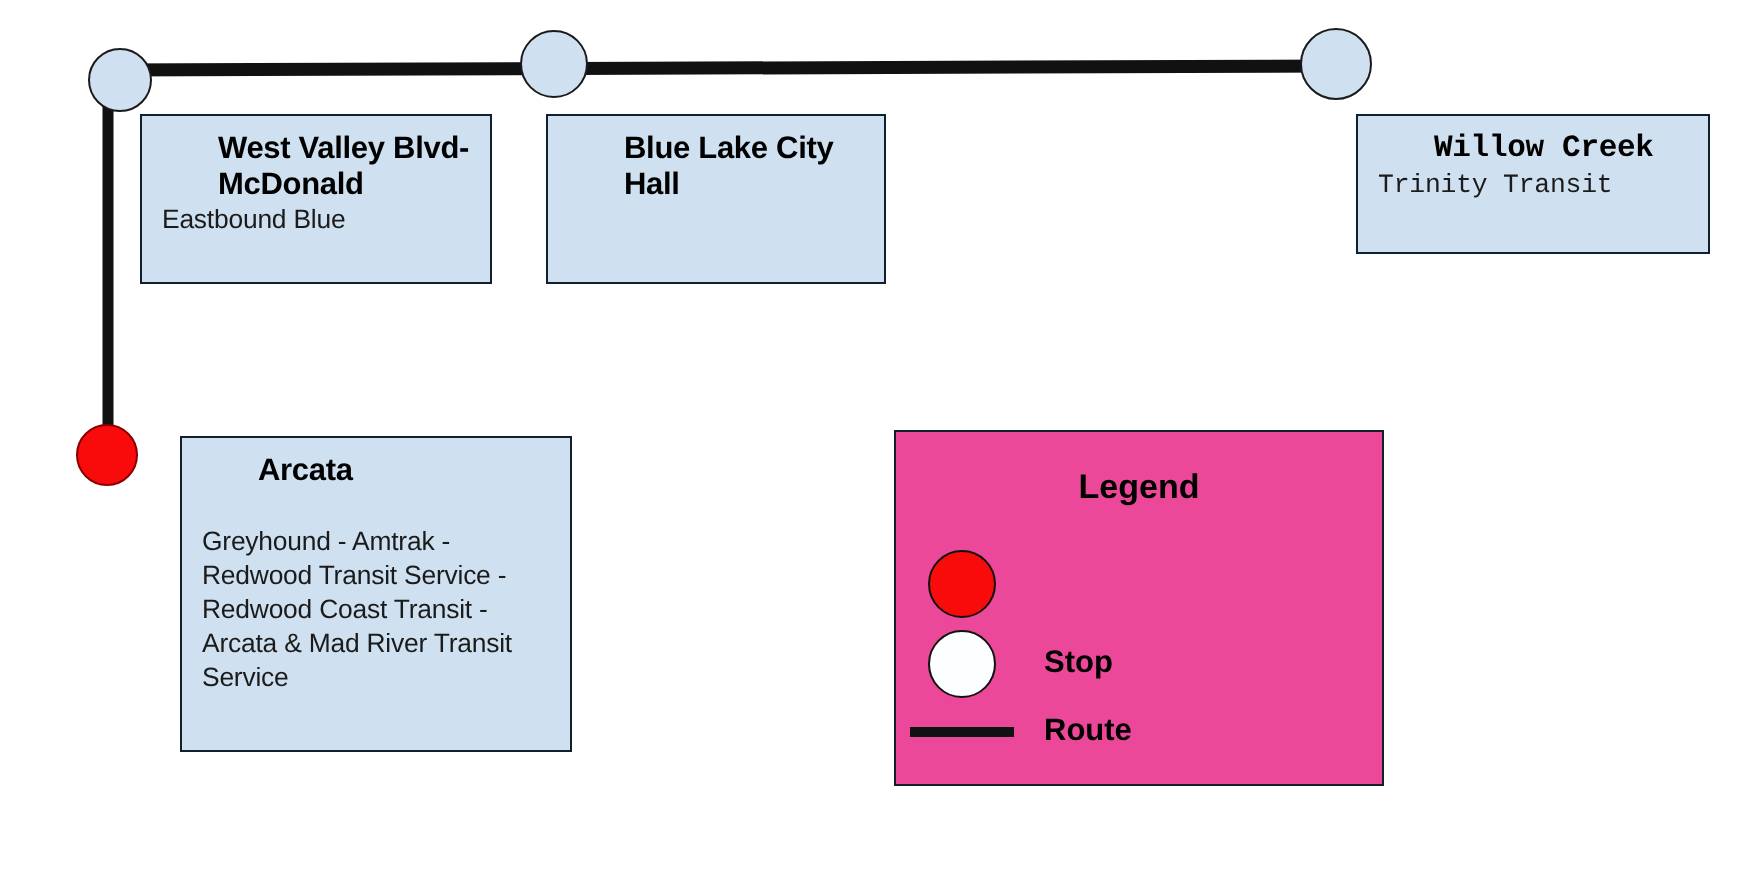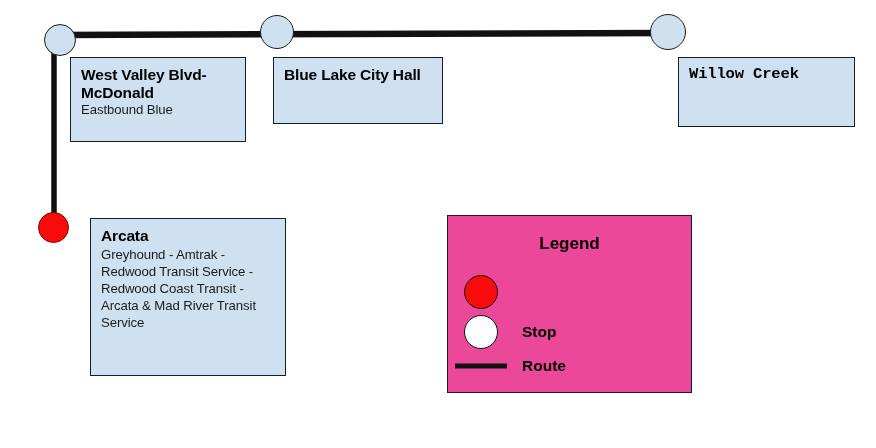--- a/index.html
+++ b/index.html
@@ -47,33 +47,34 @@
     background: #cfe0f0;
     border: 1.5px solid #11202e;
     padding: 8px 10px 6px 10px;
   }
   .box-title {
     font-weight: bold;
     font-size: 15.5px;
     color: #000000;
     line-height: 1.13;
     letter-spacing: -0.15px;
+    margin-left: 28px;
   }
   .box-sub {
     font-size: 13.2px;
     color: #1b1b1b;
     line-height: 1.2;
     margin-top: 1px;
     letter-spacing: -0.1px;
   }
   .box-sub-tight {
     font-size: 13.2px;
     color: #1b1b1b;
     line-height: 1.29;
-    margin-top: 1px;
+    margin-top: 17px;
     letter-spacing: -0.1px;
   }
   
   #legend-box {
     position: absolute;
     box-sizing: border-box;
     background: #ec4899;
     border: 1.5px solid #11202e;
   }
   #legend-title {
@@ -146,27 +147,28 @@
 
   <div class="node node-stop" style="left:650px; top:14px; width:36px; height:36px;"></div>
 
   <div class="node node-center" style="left:38px; top:212px; width:31px; height:31px;"></div>
 
   <div class="box" style="left:70px; top:57px; width:176px; height:85px;">
     <div class="box-title">West Valley Blvd-McDonald</div>
     <div class="box-sub">Eastbound Blue</div>
   </div>
 
-  <div class="box" style="left:273px; top:57px; width:170px; height:67px;">
+  <div class="box" style="left:273px; top:57px; width:170px; height:85px;">
     <div class="box-title">Blue Lake City Hall</div>
     <div class="box-sub"></div>
   </div>
 
   <div class="box" style="left:678px; top:57px; width:177px; height:70px;font-family:Liberation Mono, monospace;">
     <div class="box-title">Willow Creek</div>
+    <div class="box-sub">Trinity Transit</div>
   </div>
 
   <div class="box" style="left:90px; top:218px; width:196px; height:158px;">
     <div class="box-title">Arcata</div>
     <div class="box-sub-tight">Greyhound - Amtrak - Redwood Transit Service - Redwood Coast Transit - Arcata &amp; Mad River Transit Service</div>
   </div>
 
   <div id="legend-box" style="left:447px; top:215px; width:245px; height:178px;">
 
     <div id="legend-title">Legend</div>

